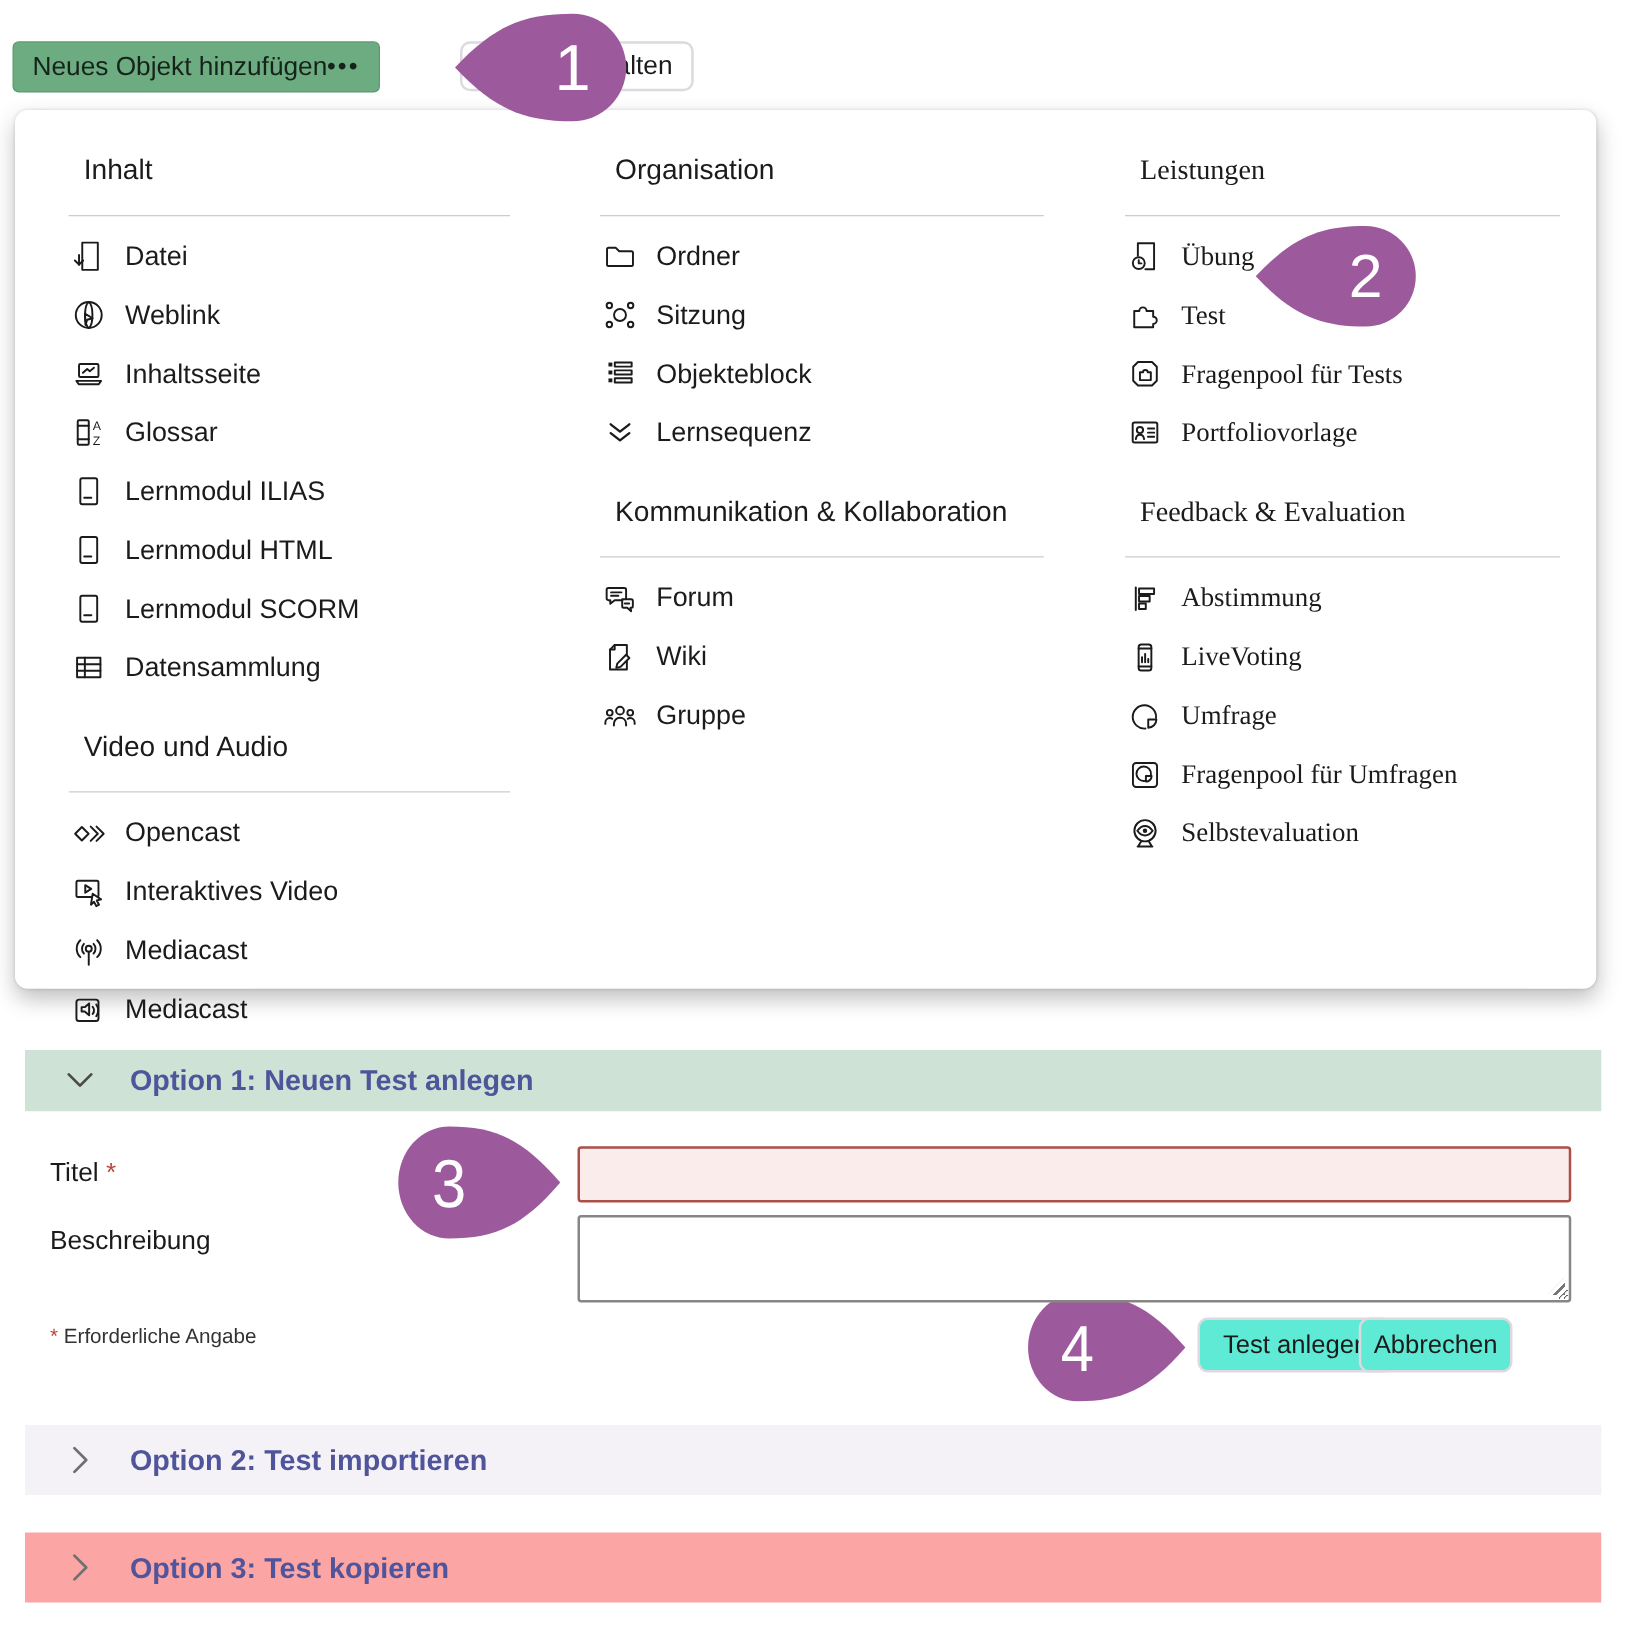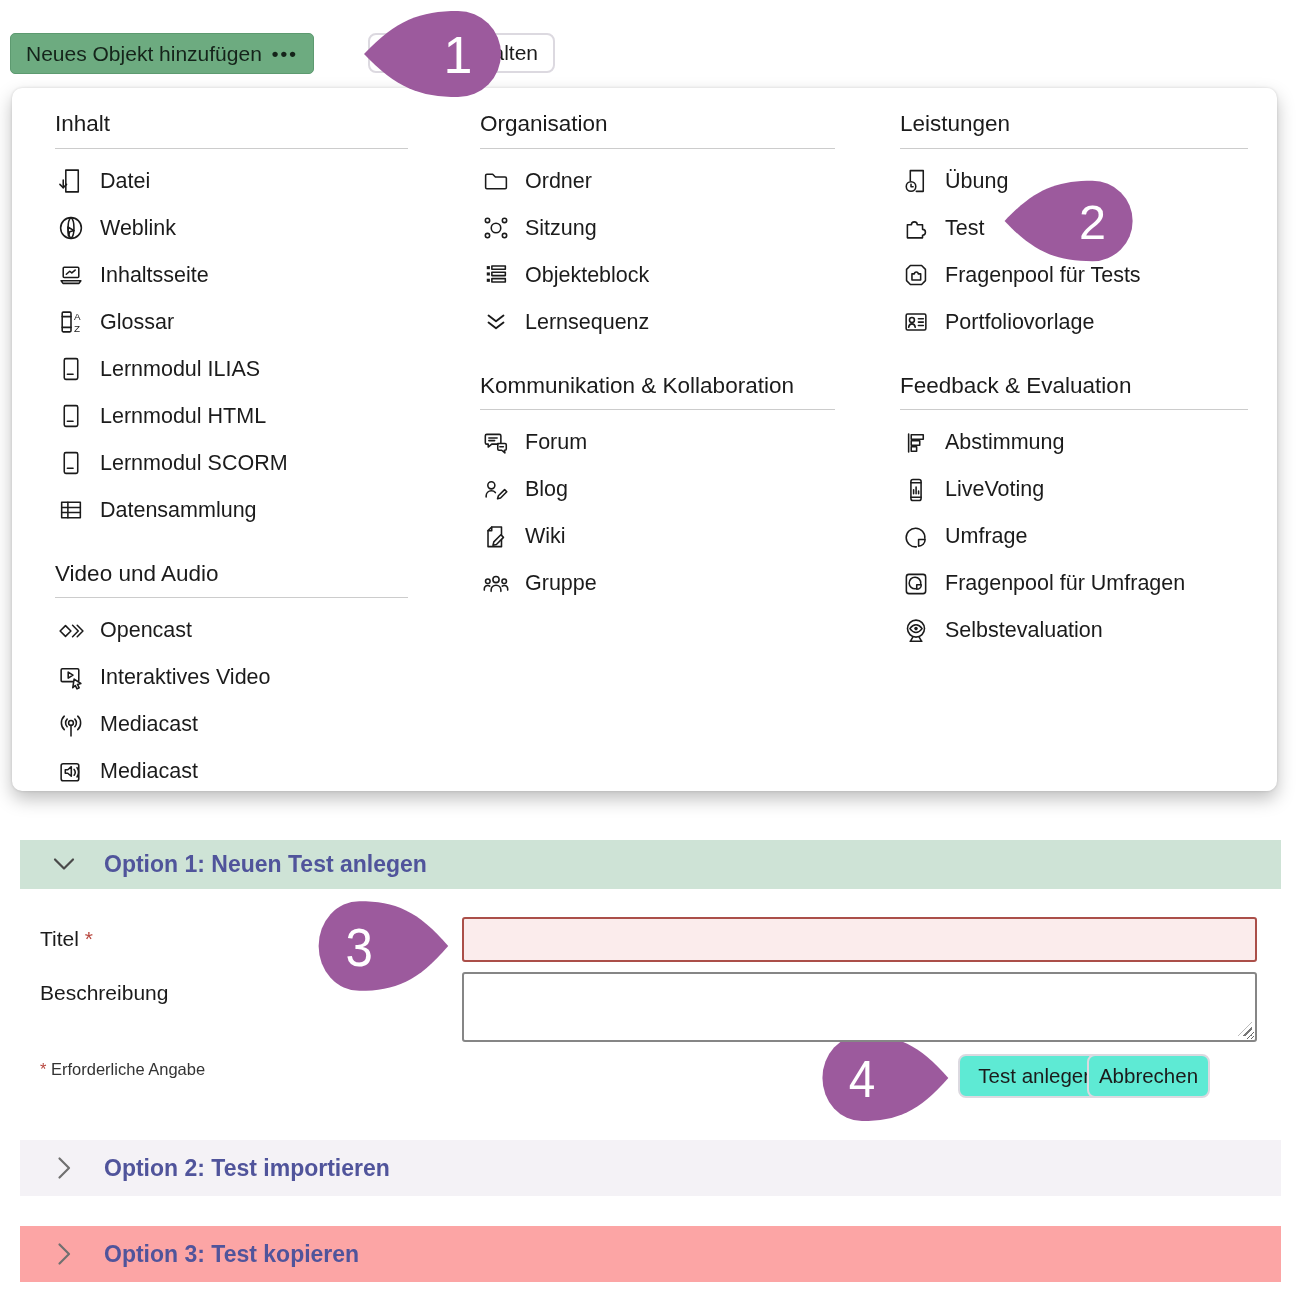--- a/index.html
+++ b/index.html
@@ -1,38 +1,38 @@
 <!DOCTYPE html>
 <html><head>
 <meta charset="utf-8">
 <style>
   html,body{margin:0;padding:0;background:#fff;}
   body{font-family:"Liberation Sans","DejaVu Sans",sans-serif;color:#1b1b1b;}
   .stage{position:relative;width:1300px;height:1300px;background:#fff;overflow:hidden;}
 
   
-  .btn-green{position:absolute;left:10px;top:33px;height:41px;display:flex;align-items:center;gap:10px;
+  .btn-green{position:absolute;left:10px;top:33px;height:41px;display:flex;align-items:center;
     background:#6dab80;border:1px solid #5d9a70;border-radius:5px;padding:0 15px;
     font-size:21px;color:#15241a;cursor:pointer;font-family:inherit;}
   .btn-green .dots{font-size:19px;font-weight:700;letter-spacing:2px;}
   .btn-partial{position:absolute;left:368px;top:33px;width:187px;height:40px;box-sizing:border-box;
     background:#fff;border:2px solid #dcd9e0;border-radius:8px;display:flex;align-items:center;
     justify-content:flex-end;padding-right:15px;font-size:21px;color:#1b1b1b;cursor:pointer;font-family:inherit;}
 
   
   .panel{position:absolute;left:12px;top:88px;width:1265px;height:703px;background:#fff;border-radius:10px;
     box-shadow:0 8px 18px rgba(0,0,0,.25),0 0 3px rgba(0,0,0,.14);}
   .col{position:absolute;top:22px;}
   .col1{left:43px;width:353px;}
   .col2{left:468px;width:355px;}
-  .col3{left:888px;width:348px;}
+  .col3{left:888px;width:348px;font-family:Liberation Serif, serif;}
   section{margin:0 0 20px 0;}
   section + section{margin-top:26px;}
   .sec-head{border-bottom:1px solid #cccccc;padding-bottom:9px;margin-bottom:9px;}
-  .sec-head h3{margin:0;font-size:22.5px;font-weight:400;color:#1b1b1b;line-height:1.27;}
+  .sec-head h3{margin:12px;font-size:22.5px;font-weight:400;color:#1b1b1b;line-height:1.27;}
   .sec-head h3.wrap{max-width:318px;hyphens:manual;}
   .item{height:47px;display:flex;align-items:center;gap:15px;padding-left:2px;cursor:pointer;}
   .ic{width:28px;height:28px;flex:0 0 28px;display:flex;align-items:center;justify-content:center;}
   .ic svg{width:28px;height:28px;}
   .glyph-txt{fill:#1b1b1b;stroke:none;font-size:9.5px;font-family:inherit;}
   .lbl{font-size:21.5px;color:#1b1b1b;white-space:nowrap;}
 
   
   .callout{position:absolute;pointer-events:none;}
   .callout svg{display:block;}
@@ -269,30 +269,20 @@
                 <path d="M6.6 8.6h8M6.6 11.2h5.6"></path>
                 <path fill="#fff" d="M15.2 13.9h7c.7 0 1.2.5 1.2 1.2v4.2c0 .7-.5 1.2-1.2 1.2h-.6l.5 2.6-3.1-2.6h-2.6c-.7 0-1.2-.5-1.2-1.2v-4.2c0-.7.5-1.2 1.2-1.2z"></path>
                 <path d="M17.2 17.2h3.4"></path>
               </svg>
             </span>
           <span class="lbl">Forum</span>
         </div>
         <div class="item">
           <span class="ic">
               <svg viewBox="0 0 27 27" fill="none" stroke="#1b1b1b" stroke-width="1.5" stroke-linecap="round" stroke-linejoin="round">
-                <circle cx="9" cy="9" r="3.4"></circle>
-                <path d="M4 20.2v-.8c0-3.1 2.2-5.1 5-5.1 1.6 0 3 .6 3.9 1.7"></path>
-                <path d="M15.8 19.1l6-6 2.1 2.1-6 6-2.9.8z"></path>
-              </svg>
-            </span>
-          <span class="lbl">Blog</span>
-        </div>
-        <div class="item">
-          <span class="ic">
-              <svg viewBox="0 0 27 27" fill="none" stroke="#1b1b1b" stroke-width="1.5" stroke-linecap="round" stroke-linejoin="round">
                 <path d="M9.4 3.8h9.4v19H5.8V7.4z"></path>
                 <path d="M9.4 3.8v3.6H5.8"></path>
                 <path fill="#fff" d="M11.4 18.2l6.8-6.8 2.5 2.5-6.8 6.8-3.3.8z"></path>
               </svg>
             </span>
           <span class="lbl">Wiki</span>
         </div>
         <div class="item">
           <span class="ic">
               <svg viewBox="0 0 27 27" fill="none" stroke="#1b1b1b" stroke-width="1.5" stroke-linecap="round" stroke-linejoin="round">

